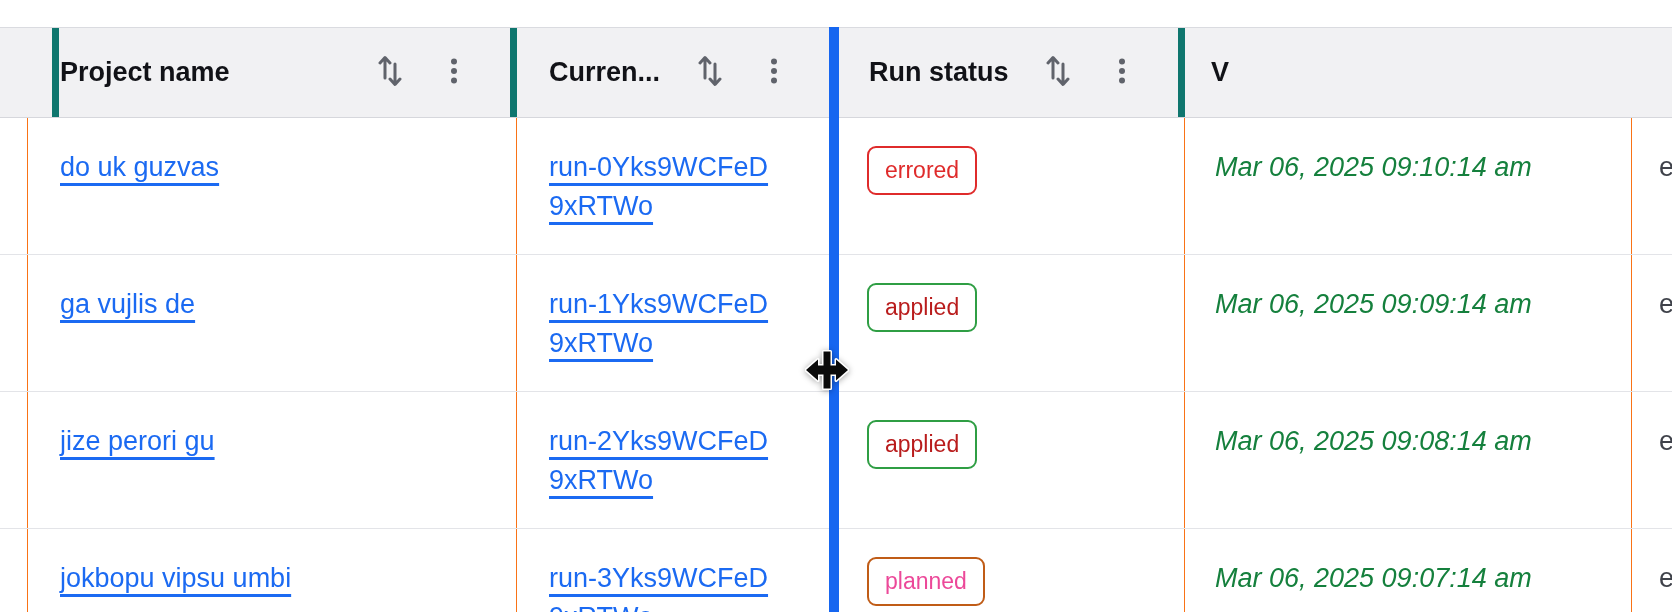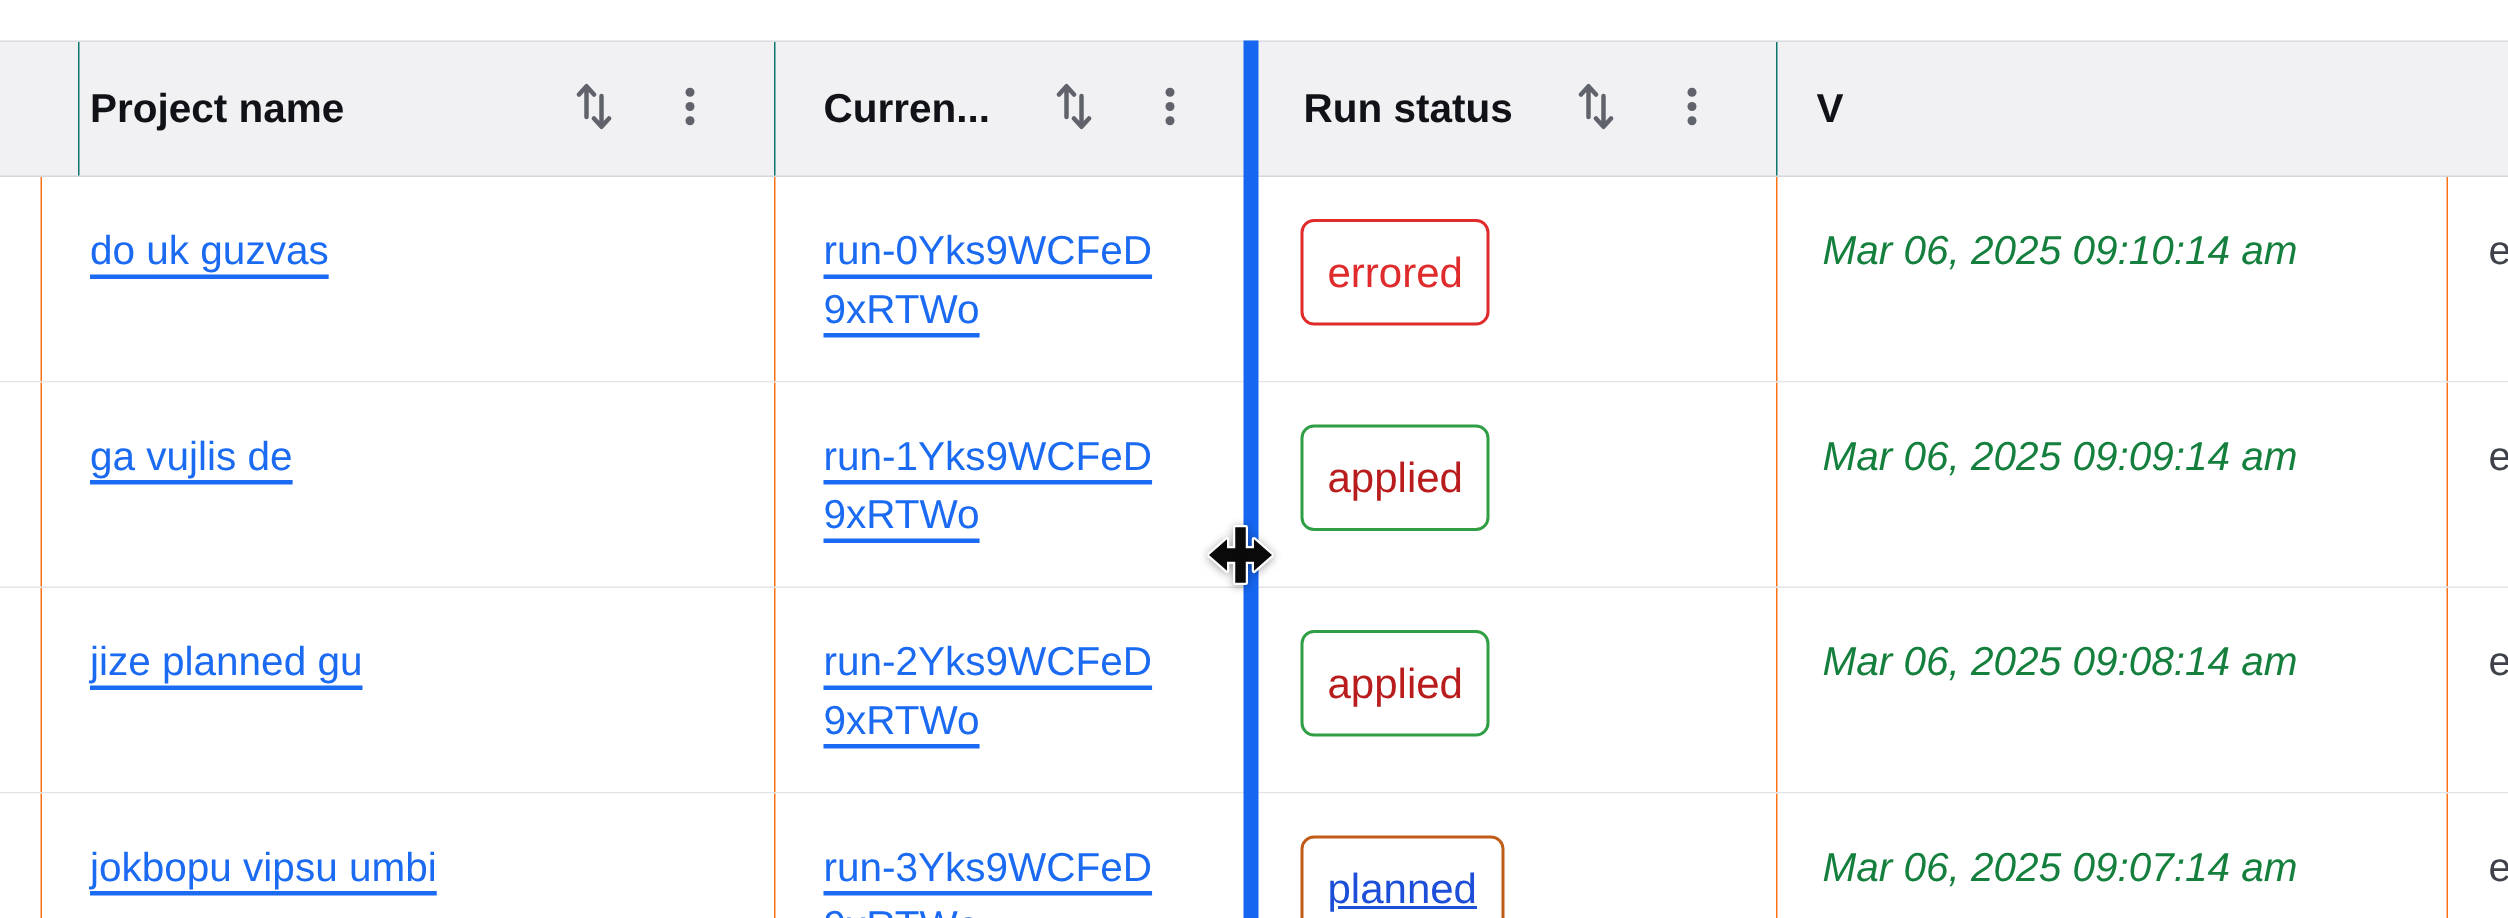--- a/index.html
+++ b/index.html
@@ -16,21 +16,21 @@
     box-sizing:border-box;
   }
   .grid-row > div{box-sizing:border-box;min-width:0;overflow:hidden;}
 
   
   .header-row{
     height:91px;background:#f1f1f3;
     border-top:1px solid #dadbe0;border-bottom:1px solid #d6d7dc;
   }
   .hcell{
-    border-right:1px solid #0f766e;
+    border-right:7px solid #0f766e;
     display:flex;align-items:center;
     padding:0 20px 0 32px;
   }
   .hcell.no-border{border-right:none;}
   .hcell .hlabel{
     font-size:27px;font-weight:700;color:#111217;
     white-space:nowrap;overflow:hidden;text-overflow:ellipsis;
   }
   .hcell .spacer{flex:1 1 auto;}
   .icon-btn{
@@ -52,27 +52,27 @@
 
   a.tlink{
     color:#1b6af2;text-decoration:underline;
     text-decoration-thickness:2.5px;text-underline-offset:7px;
     cursor:pointer;
   }
   .runlink{display:inline-block;white-space:pre-line;}
 
   .badge{
     display:inline-flex;align-items:center;
-    height:45px;padding:11px 16px;
+    height:45px;padding:0 16px;
     border:2px solid;border-radius:9px;
-    font-size:28px;background:#fff;white-space:nowrap;
+    font-size:23px;background:#fff;white-space:nowrap;
   }
   .badge[data-status="errored"]{color:#df2b2b;border-color:#df2b2b;}
   .badge[data-status="applied"]{color:#b91c1c;border-color:#2f9e44;}
-  .badge[data-status="planned"]{color:#1d4ed8;border-color:#c05c17;text-decoration:underline;}
+  .badge[data-status="planned"]{color:#ec4899;border-color:#c05c17;}
 
   
   .resize-line{
     position:absolute;left:829px;top:27px;width:10px;height:585px;
     background:#1666f0;z-index:5;cursor:col-resize;
   }
   .resize-cursor{
     position:absolute;left:805px;top:350px;width:44px;height:40px;z-index:6;
     filter:drop-shadow(0 1px 3px rgba(0,0,0,0.35));
     pointer-events:none;
@@ -188,21 +188,21 @@
       <div class="cell cell-status">
         <span class="badge" data-status="applied">applied</span>
       </div>
       <div class="cell cell-date">Mar 06, 2025 09:09:14 am</div>
       <div class="cell cell-clip">e</div>
     </div>
 
     <div class="grid-row body-row">
       <div></div>
       <div class="cell">
-        <a class="tlink">jize planned gu</a>
+        <a class="tlink">jize perori gu</a>
       </div>
       <div class="cell">
         <a class="tlink runlink">run-2Yks9WCFeD
 9xRTWo</a>
       </div>
       <div class="cell cell-status">
         <span class="badge" data-status="applied">applied</span>
       </div>
       <div class="cell cell-date">Mar 06, 2025 09:08:14 am</div>
       <div class="cell cell-clip">e</div>

